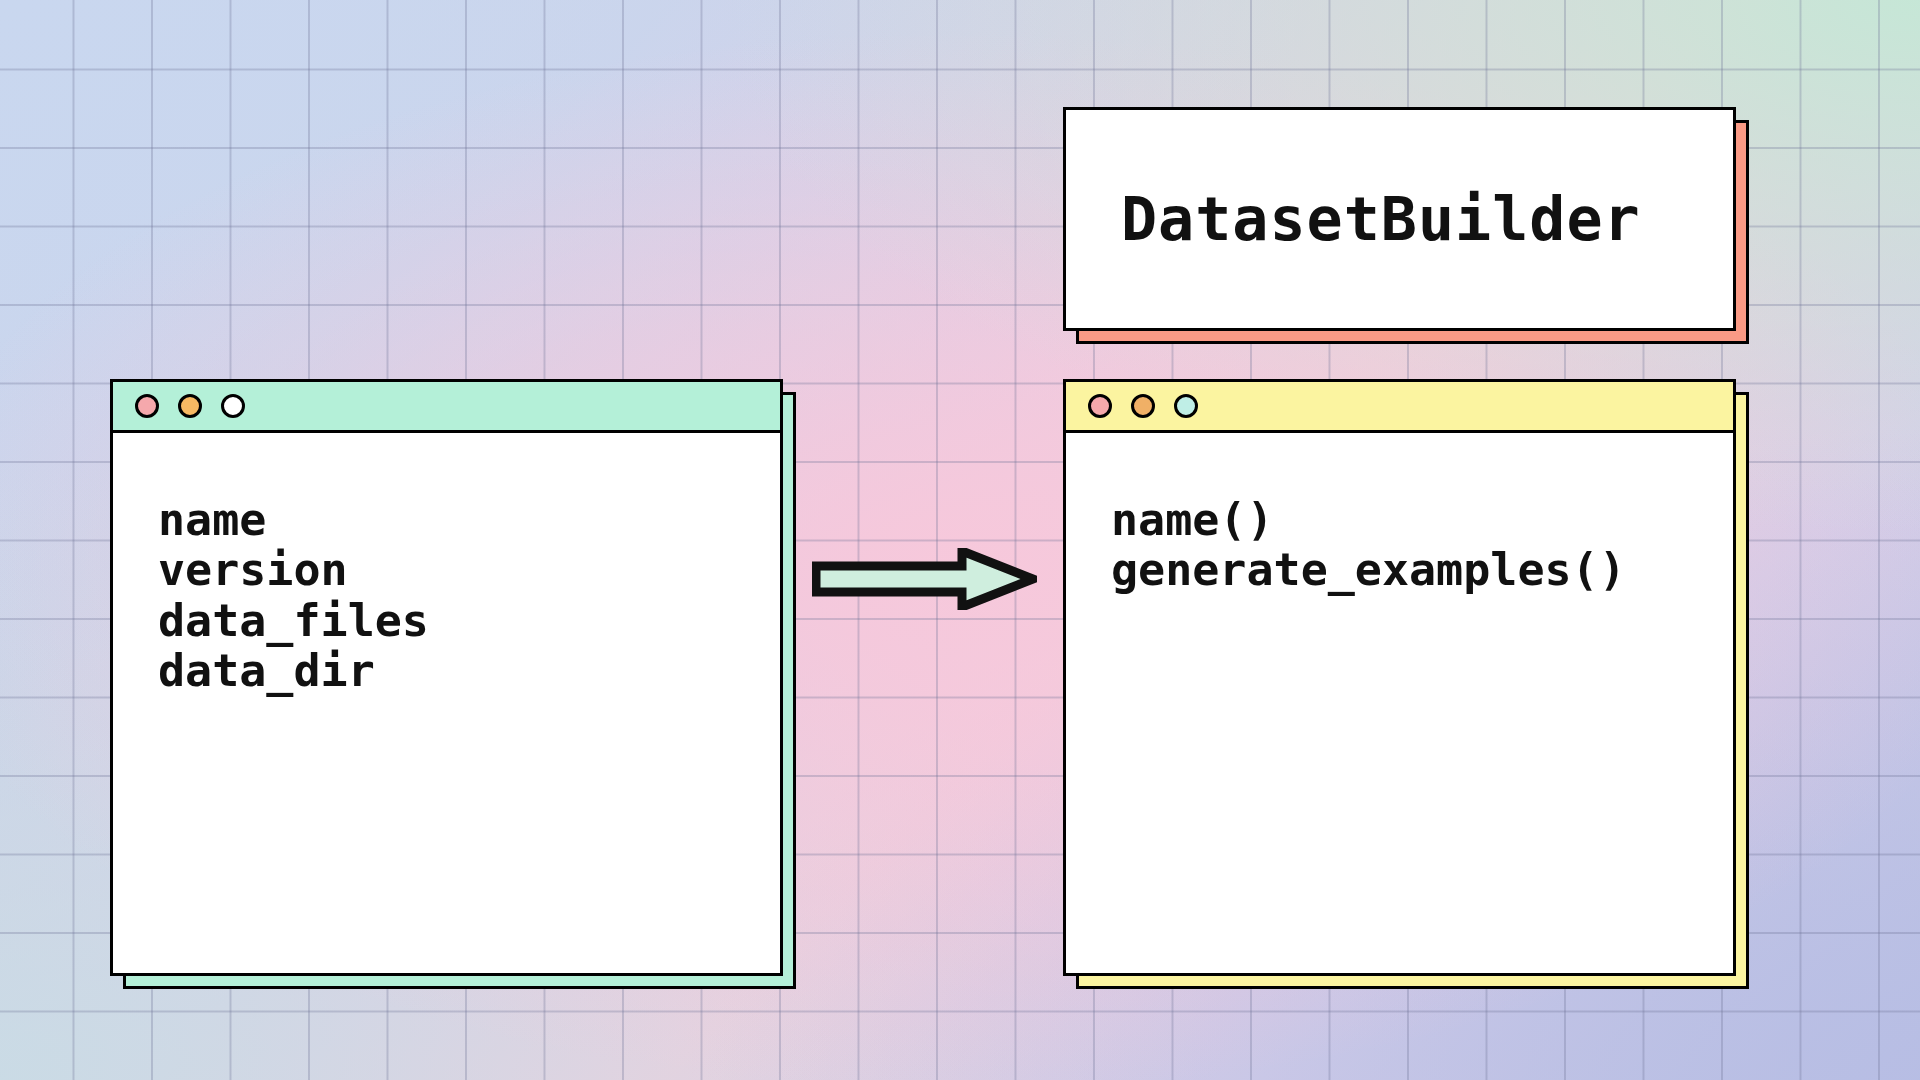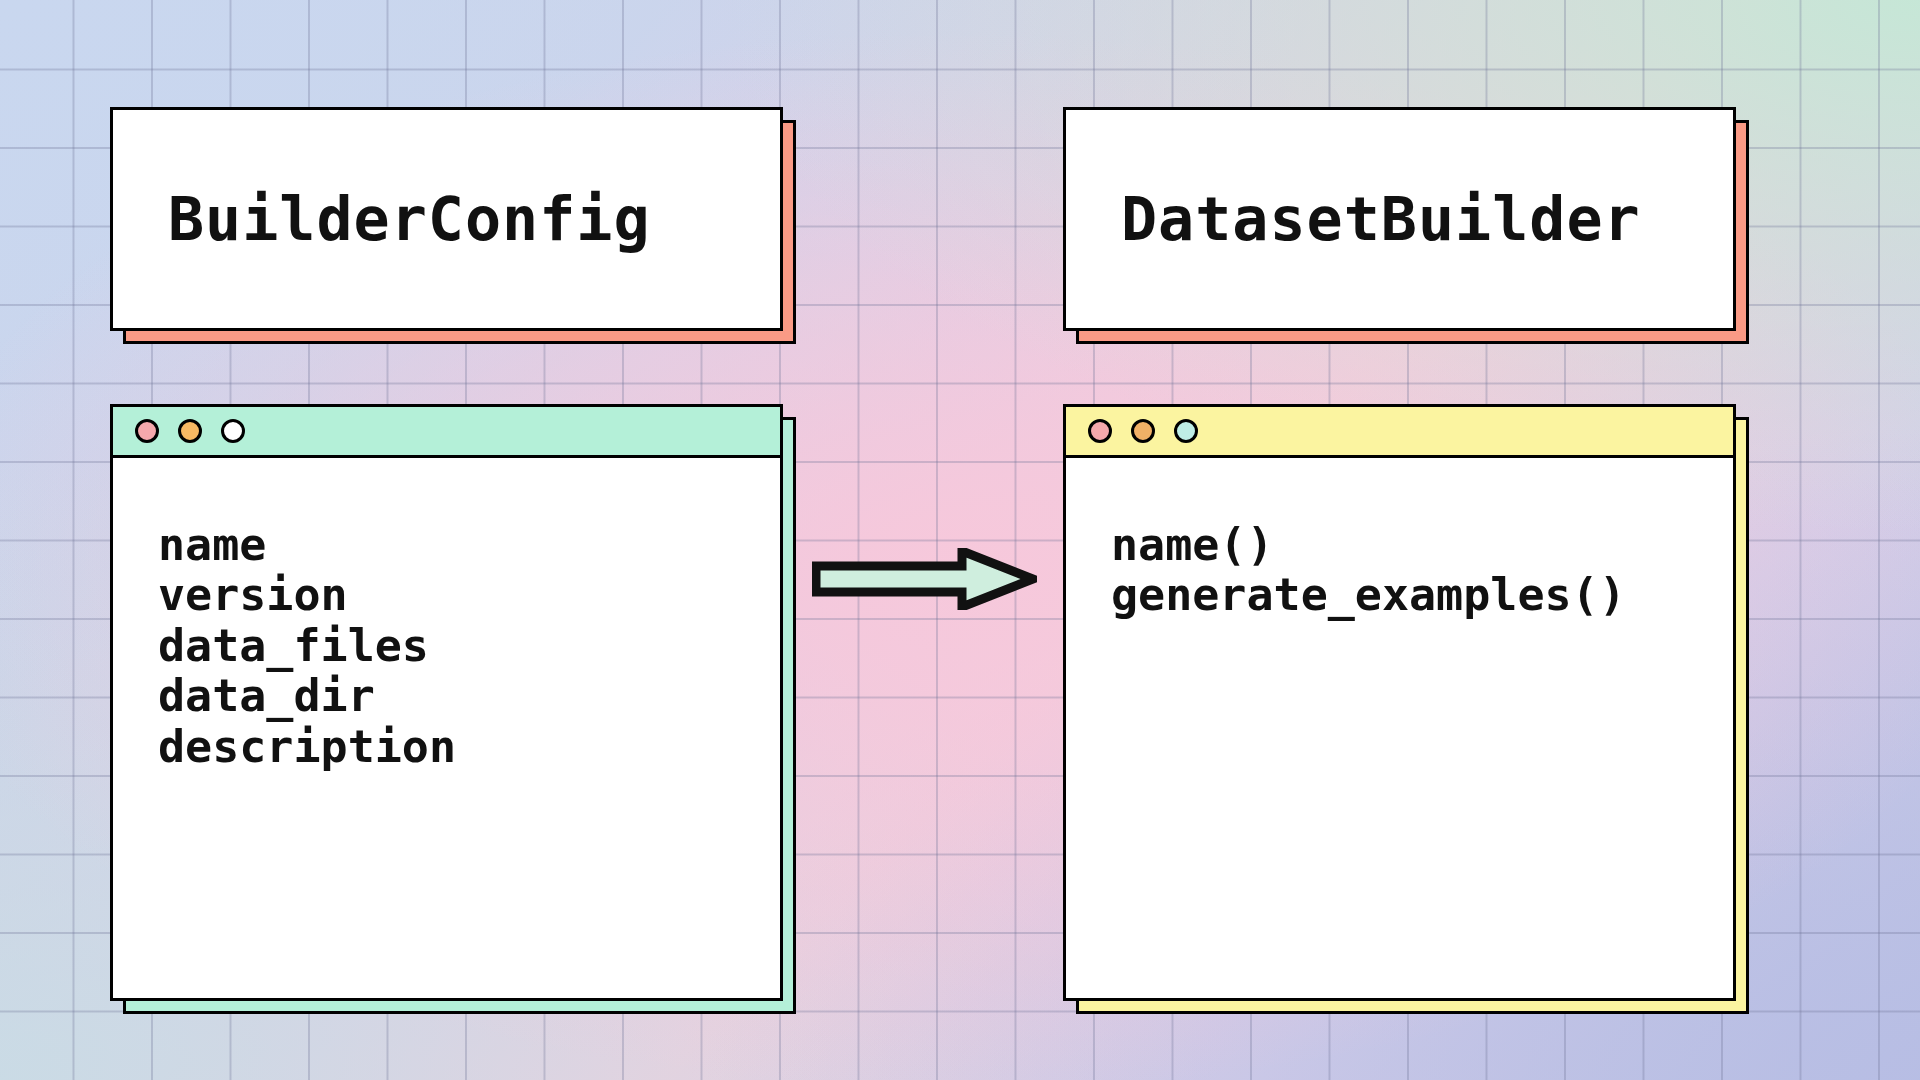--- a/index.html
+++ b/index.html
@@ -48,21 +48,21 @@
     width:673px; height:224px;
     background:#fff; border:3.5px solid #000;
     display:flex; align-items:center;
   }
   .title-text {
     font-size:60px; font-weight:700; letter-spacing:1px;
     color:#111; padding-left:55px; white-space:nowrap;
   }
 
   
-  .window-wrap { position:absolute; top:379px; left:0;margin-top:25px; }
+  .window-wrap { position:absolute; top:379px; left:0; }
   .window-shadow {
     position:absolute; left:13px; top:13px;
     width:673px; height:597px;
     border:3.5px solid #000;
   }
   .window {
     position:relative; width:673px; height:597px;
     border:3.5px solid #000; background:#fff;
     display:flex; flex-direction:column;
   }
@@ -97,41 +97,34 @@
 </head>
 <body>
 
 <div id="stage">
 
   <div class="bg-layer bg-base"></div>
   <div class="bg-layer bg-grid"></div>
 
   <div class="col" id="col-left">
 
-    <div class="title-card-wrap">
-      <div class="title-shadow"></div>
-      <div class="title-card">
-        <div class="title-text">BuilderConfig</div>
-      </div>
-    </div>
 
     <div class="window-wrap">
       <div class="window-shadow shadow-mint"></div>
       <div class="window">
         <div class="titlebar mint">
           <span class="dot" style="background:#f5a8ac"></span>
           <span class="dot" style="background:#f7b963"></span>
           <span class="dot" style="background:#ffffff"></span>
         </div>
         <div class="win-body">
           <div class="code-line">name</div>
           <div class="code-line">version</div>
           <div class="code-line">data_files</div>
           <div class="code-line">data_dir</div>
-          <div class="code-line">description</div>
         </div>
       </div>
     </div>
   </div>
 
   <div class="col" id="col-right">
 
     <div class="title-card-wrap">
       <div class="title-shadow"></div>
       <div class="title-card">

